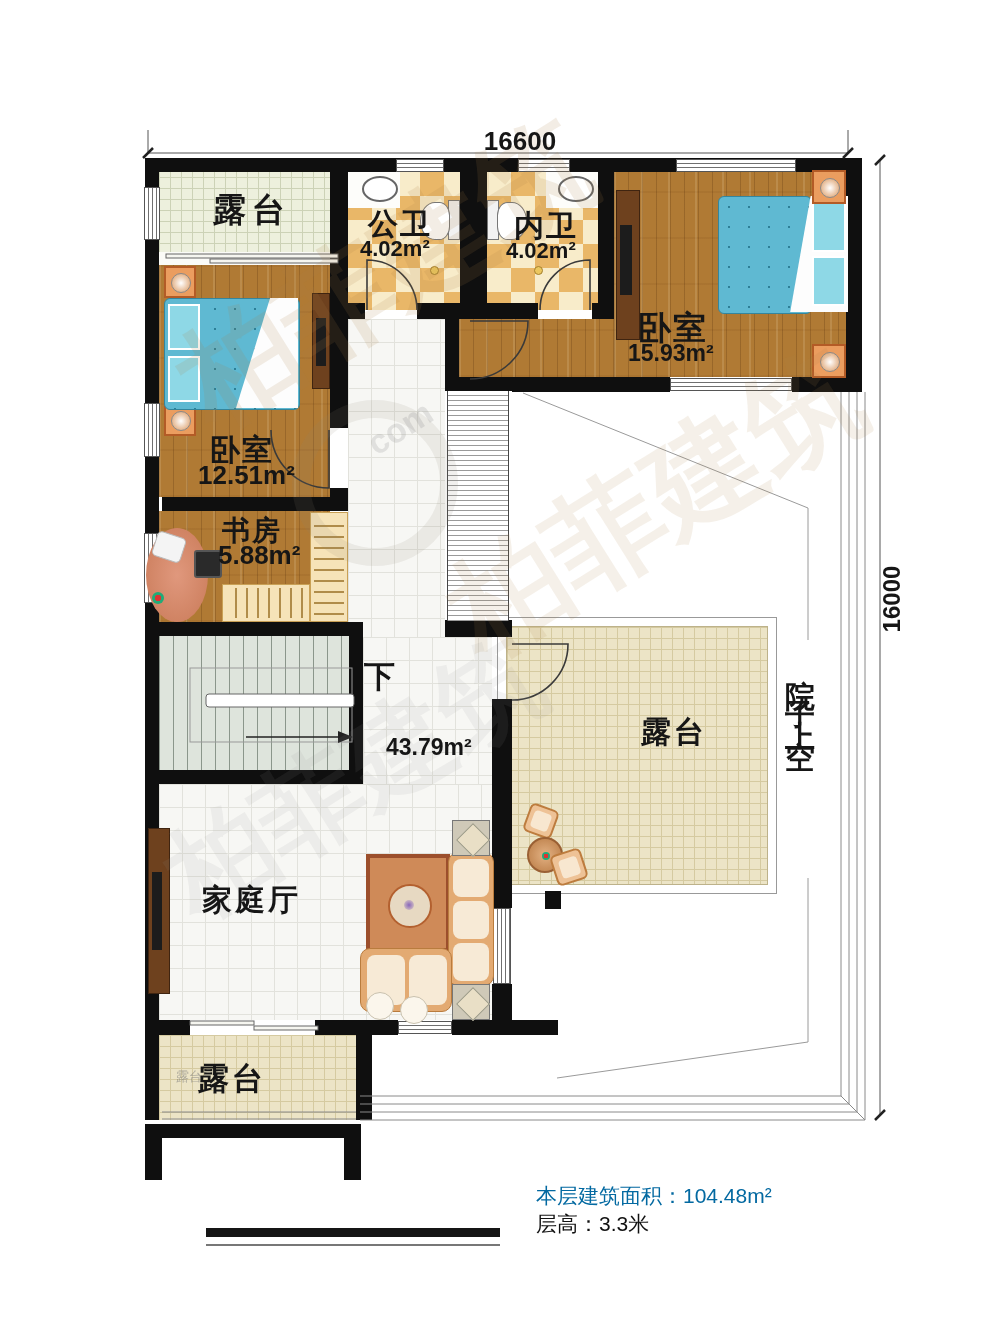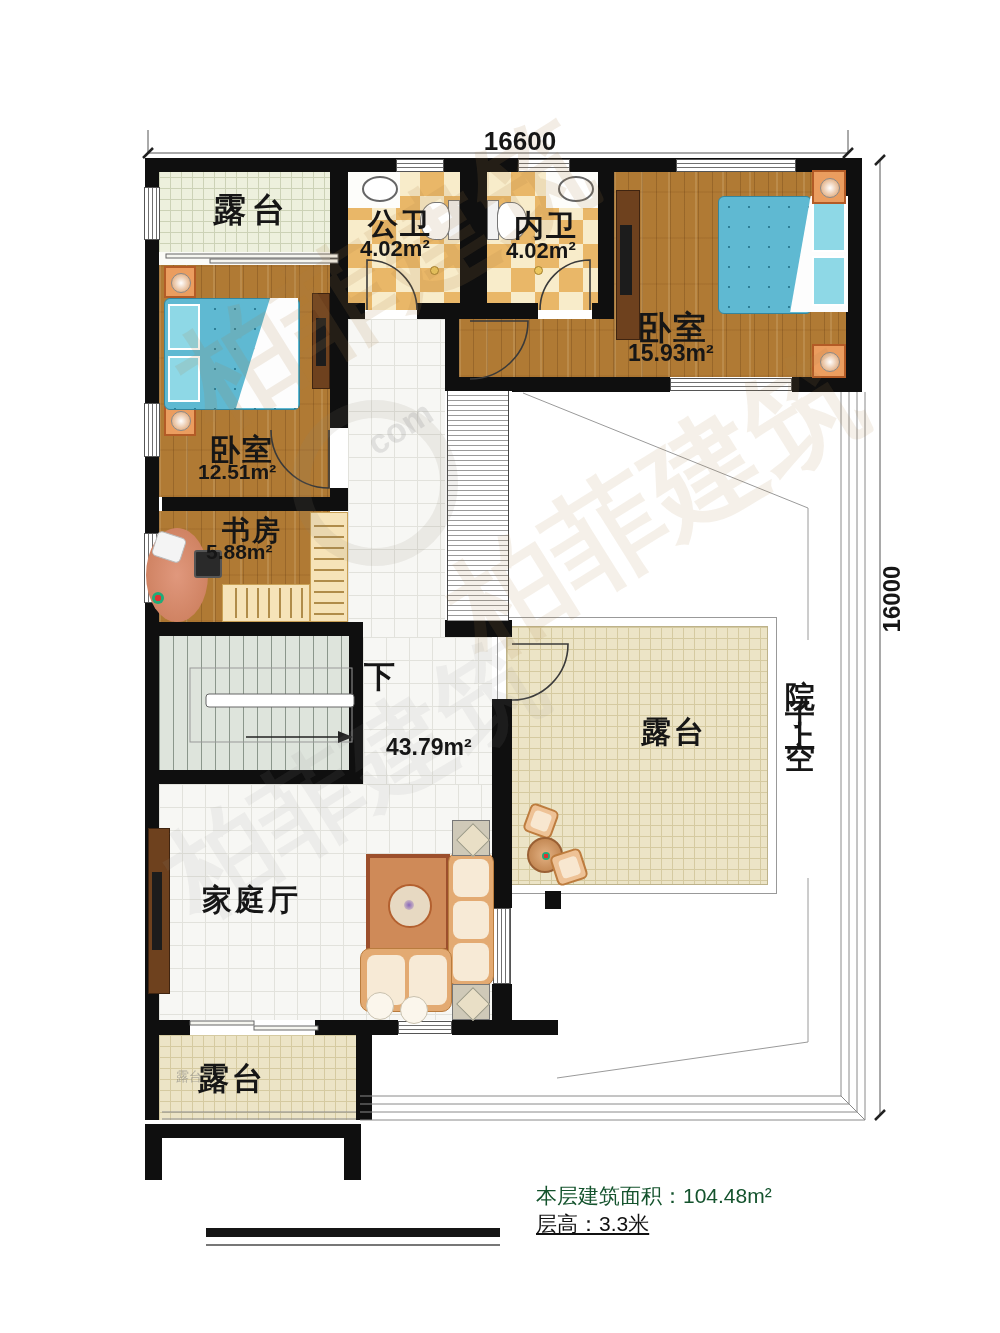--- a/index.html
+++ b/index.html
@@ -263,34 +263,34 @@
   <div class="label" style="left:368px;top:204px;font-size:30px;letter-spacing:2px;">公卫</div>
   <div class="label" style="left:360px;top:236px;font-size:22px;">4.02m²</div>
 
   <div class="label" style="left:514px;top:206px;font-size:30px;letter-spacing:2px;">内卫</div>
   <div class="label" style="left:506px;top:238px;font-size:22px;">4.02m²</div>
 
   <div class="label" style="left:638px;top:306px;font-size:33px;letter-spacing:2px;">卧室</div>
   <div class="label" style="left:628px;top:340px;font-size:23px;">15.93m²</div>
 
   <div class="label" style="left:210px;top:430px;font-size:30px;letter-spacing:2px;">卧室</div>
-  <div class="label" style="left:198px;top:460px;font-size:21px;text-align:center;">12.51m²</div>
+  <div class="label" style="left:198px;top:460px;font-size:26px;text-align:center;">12.51m²</div>
 
   <div class="label" style="left:222px;top:512px;font-size:28px;letter-spacing:2px;">书房</div>
-  <div class="label" style="left:206px;top:540px;font-size:21px;">5.88m²</div>
+  <div class="label" style="left:218px;top:540px;font-size:26px;">5.88m²</div>
 
   <div class="label" style="left:364px;top:656px;font-size:31px;">下</div>
   <div class="label" style="left:386px;top:734px;font-size:23px;">43.79m²</div>
   <div class="label" style="left:202px;top:880px;font-size:30px;letter-spacing:3px;">家庭厅</div>
 
   <div class="label" style="left:641px;top:712px;font-size:30px;letter-spacing:3px;">露台</div>
 
   <div class="label" style="left:198px;top:1058px;font-size:31px;letter-spacing:3px;">露台</div>
   <div class="label" style="left:176px;top:1068px;font-size:13px;color:rgba(120,120,120,.55);font-weight:normal;">露台</div>
 
   <div class="label" style="left:779px;top:656px;font-size:30px;writing-mode:vertical-rl;letter-spacing:20px;height:220px;">院子上空</div>
 
   <div class="abs" style="left:206px;top:1228px;width:294px;height:9px;background:#151515;z-index:10;"></div>
   <div class="abs" style="left:206px;top:1244px;width:294px;height:2px;background:#777;z-index:10;"></div>
-  <div class="label" style="left:536px;top:1182px;font-size:21px;font-weight:normal;color:#14532d;">本层建筑面积：104.48m²</div>
-  <div class="label" style="left:536px;top:1210px;font-size:21px;font-weight:normal;color:#111;text-decoration:underline;">层高：3.3米</div>
+  <div class="label" style="left:536px;top:1182px;font-size:21px;font-weight:normal;color:#0369a1;">本层建筑面积：104.48m²</div>
+  <div class="label" style="left:536px;top:1210px;font-size:21px;font-weight:normal;color:#111;">层高：3.3米</div>
 
 </div>
 
 </body></html>

